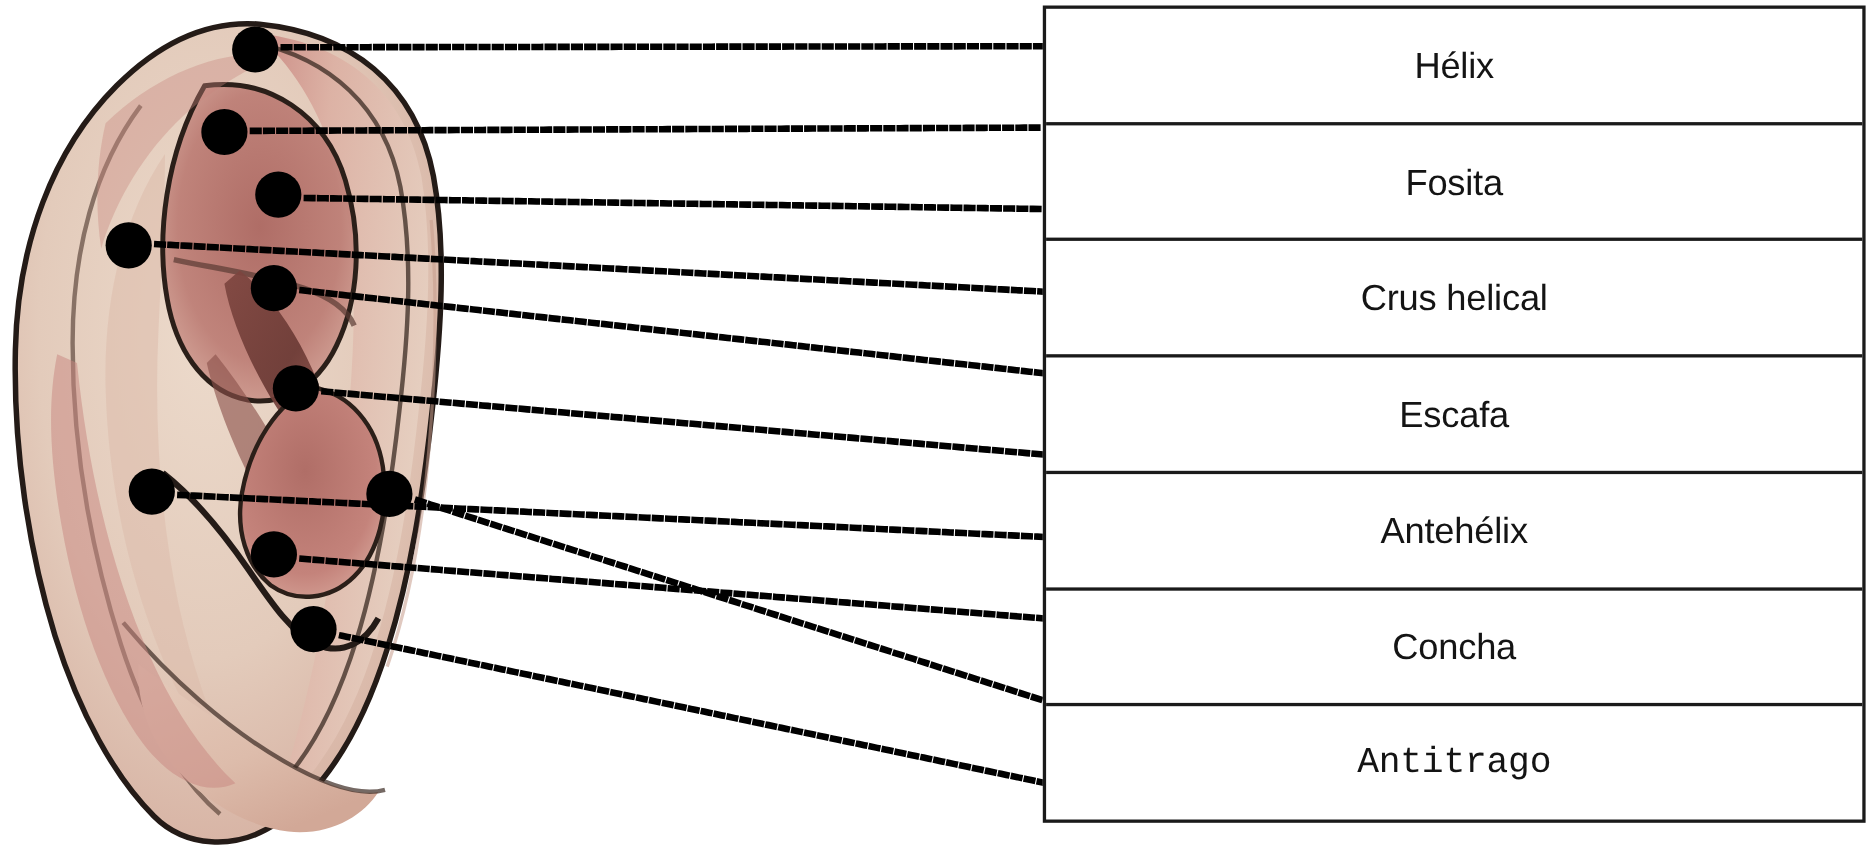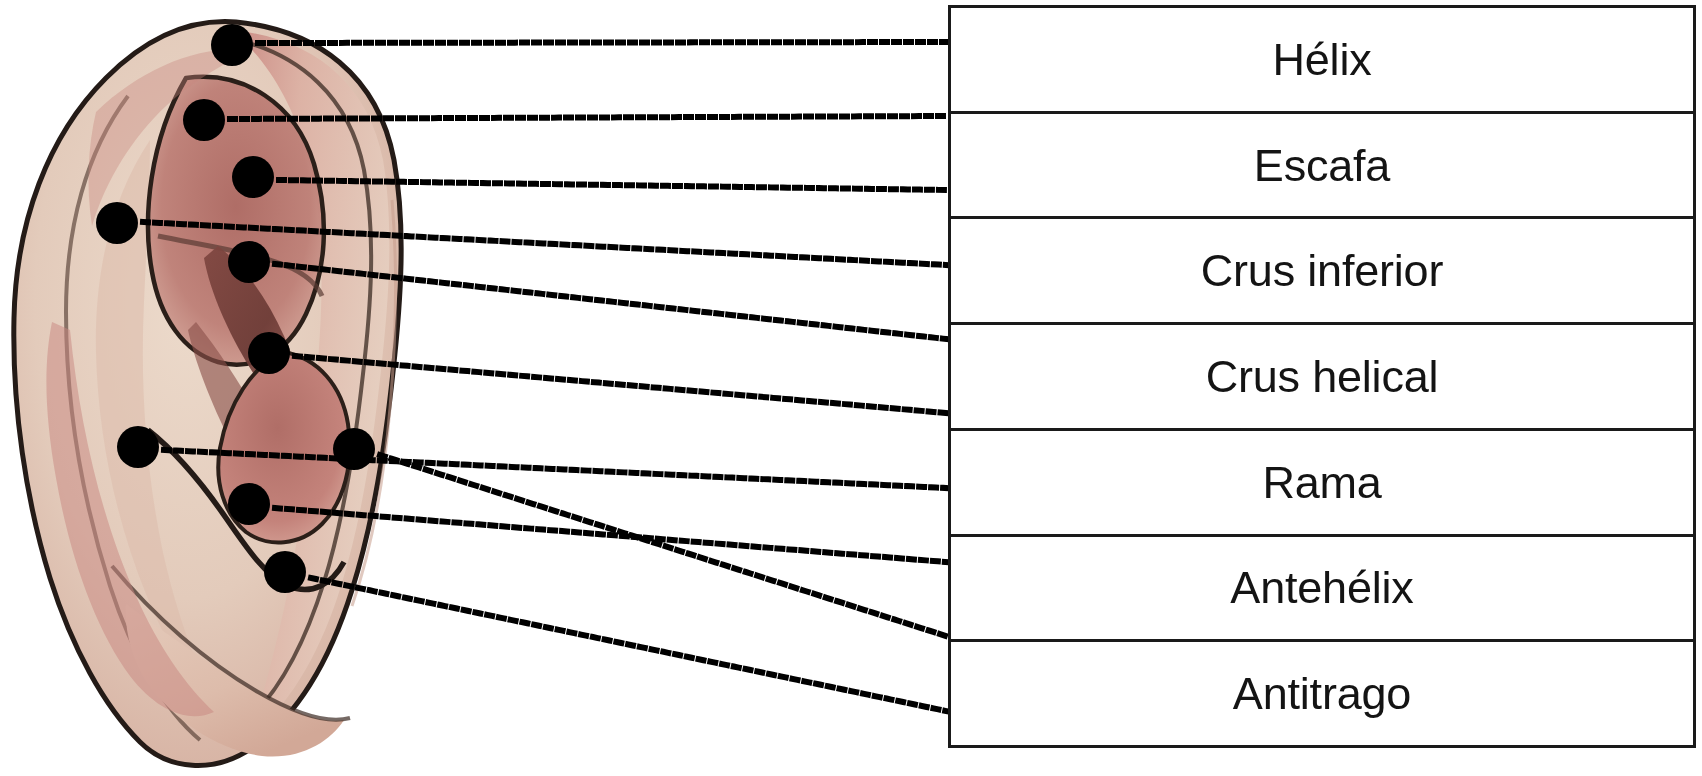--- a/index.html
+++ b/index.html
@@ -15,24 +15,24 @@
 
   
   #label-table{
     position:absolute;left:948px;top:5px;width:748px;height:743px;
     border:3px solid #1a1a1a;box-sizing:border-box;background:#fff;
     display:flex;flex-direction:column;
   }
   .label-row{
     flex:1 1 0;display:flex;align-items:center;justify-content:center;
     border-bottom:3px solid #1a1a1a;box-sizing:border-box;
-    color:#141414;font-size:45px;line-height:1;letter-spacing:-0.2px;
+    color:#141414;font-size:33px;line-height:1;letter-spacing:-0.2px;
     white-space:nowrap;
   }
-  .label-row:last-child{border-bottom:none;}
+  .label-row:last-child{border-bottom:none;font-family:Liberation Mono, monospace;}
 </style>
 </head>
 <body>
 
 <div id="stage">
 
   <div id="ear-figure">
     <svg id="ear-svg" width="480" height="776" viewBox="0 0 480 776">
       <defs>
         <radialGradient id="gSkin" cx="45%" cy="38%" r="72%">
@@ -152,32 +152,32 @@
       <circle cx="249" cy="504" r="21" fill="#000000"></circle>
       <circle cx="354" cy="449" r="21" fill="#000000"></circle>
       <circle cx="285" cy="572" r="21" fill="#000000"></circle>
     </svg>
 
   <div id="label-table">
     <div class="label-row">
         <span>Hélix</span>
       </div>
     <div class="label-row">
-        <span>Escafa</span>
-      </div>
-    <div class="label-row">
-        <span>Crus inferior</span>
+        <span>Fosita</span>
       </div>
     <div class="label-row">
         <span>Crus helical</span>
       </div>
     <div class="label-row">
-        <span>Rama</span>
+        <span>Escafa</span>
       </div>
     <div class="label-row">
         <span>Antehélix</span>
+      </div>
+    <div class="label-row">
+        <span>Concha</span>
       </div>
     <div class="label-row">
         <span>Antitrago</span>
       </div>
   </div>
 
 </div>
 
 </body></html>

